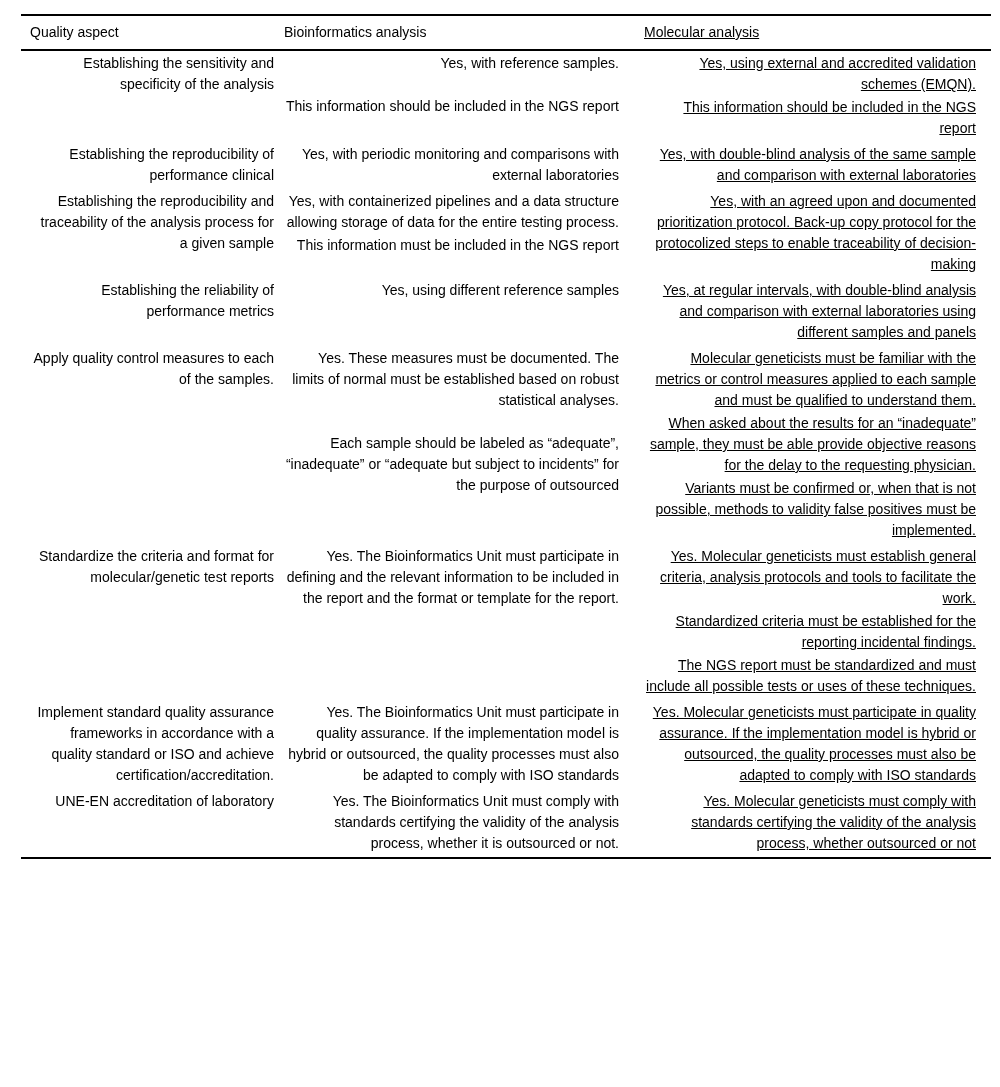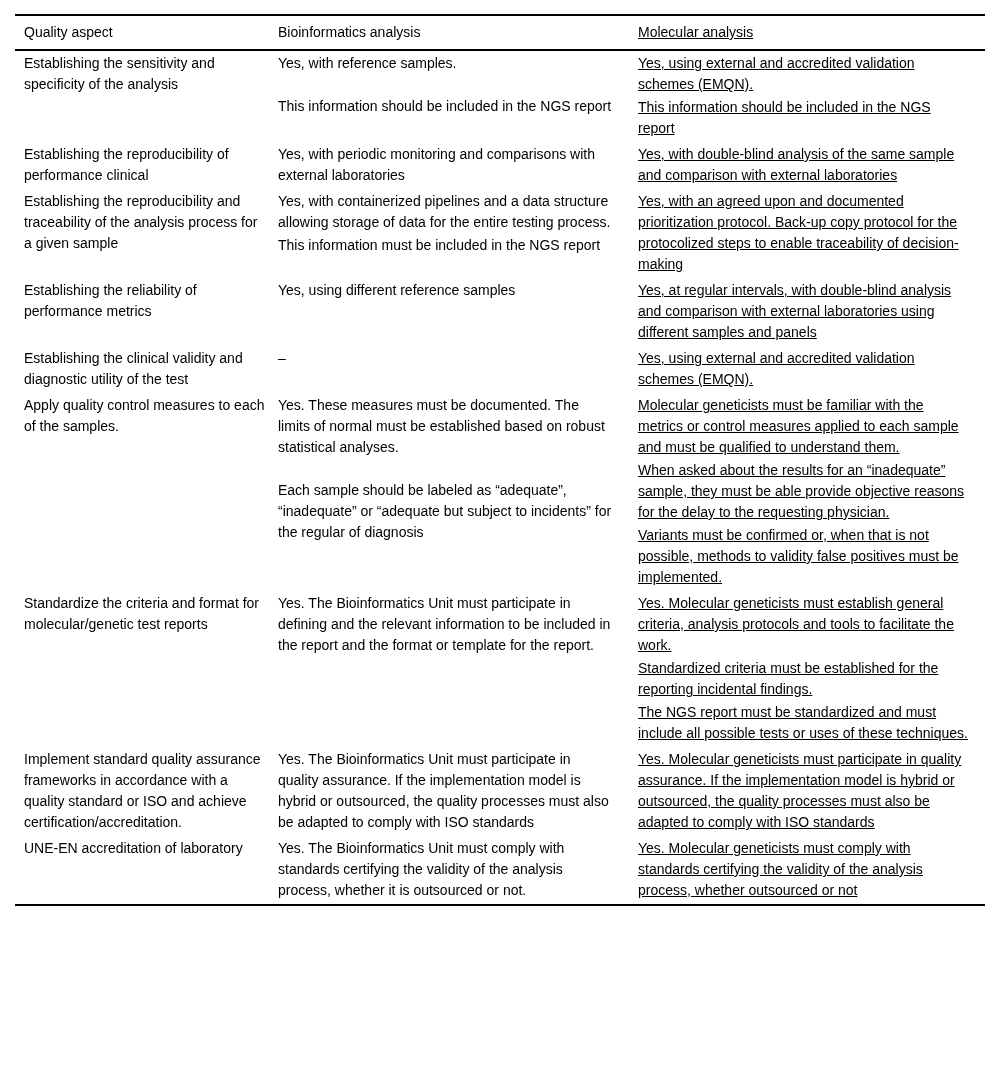--- a/index.html
+++ b/index.html
@@ -8,20 +8,21 @@
     background: #ffffff;
     color: #000000;
     font-family: "Liberation Sans", "DejaVu Sans", sans-serif;
   }
   .page {
     width: 848px;
     min-height: 1087px;
     box-sizing: border-box;
     padding: 14px 15px 0 15px;
     background: #ffffff;
+    margin-left: 6px;
   }
   table.quality-table {
     width: 970px;
     table-layout: fixed;
     border-collapse: collapse;
     border-top: 2px solid #000000;
     border-bottom: 2px solid #000000;
     font-size: 14px;
     line-height: 21px;
   }
@@ -33,20 +34,21 @@
     text-align: left;
     vertical-align: middle;
     border-bottom: 2px solid #000000;
     padding: 6px 10px 6px 0;
     font-size: 14px;
   }
   th:first-child, td:first-child { padding-left: 9px; }
   tbody td {
     vertical-align: top;
     padding: 2px 25px 3px 0;
+    text-align: right;
   }
   tbody td:first-child { padding-right: 10px; }
   tbody td:last-child, thead th:last-child { padding-right: 15px; text-decoration: underline; }
   td p {
     margin: 0;
   }
   td p + p { margin-top: 2px; }
   td p.gap-blank-line { margin-top: 22px; }
 </style>
 </head>
@@ -109,36 +111,25 @@
           </td>
           <td>
             <p>Yes, using different reference samples</p>
           </td>
           <td>
             <p>Yes, at regular intervals, with double-blind analysis and comparison with external laboratories using different samples and panels</p>
           </td>
         </tr>
         <tr>
           <td>
-            <p>Establishing the clinical validity and diagnostic utility of the test</p>
-          </td>
-          <td>
-            <p>–</p>
-          </td>
-          <td>
-            <p>Yes, using external and accredited validation schemes (EMQN).</p>
-          </td>
-        </tr>
-        <tr>
-          <td>
             <p>Apply quality control measures to each of the samples.</p>
           </td>
           <td>
             <p>Yes. These measures must be documented. The limits of normal must be established based on robust statistical analyses.</p>
-            <p class="gap-blank-line">Each sample should be labeled as “adequate”, “inadequate” or “adequate but subject to incidents” for the regular of diagnosis</p>
+            <p class="gap-blank-line">Each sample should be labeled as “adequate”, “inadequate” or “adequate but subject to incidents” for the purpose of outsourced</p>
           </td>
           <td>
             <p>Molecular geneticists must be familiar with the metrics or control measures applied to each sample and must be qualified to understand them.</p>
             <p>When asked about the results for an “inadequate” sample, they must be able provide objective reasons for the delay to the requesting physician.</p>
             <p>Variants must be confirmed or, when that is not possible, methods to validity false positives must be implemented.</p>
           </td>
         </tr>
         <tr>
           <td>
             <p>Standardize the criteria and format for molecular/genetic test reports</p>

